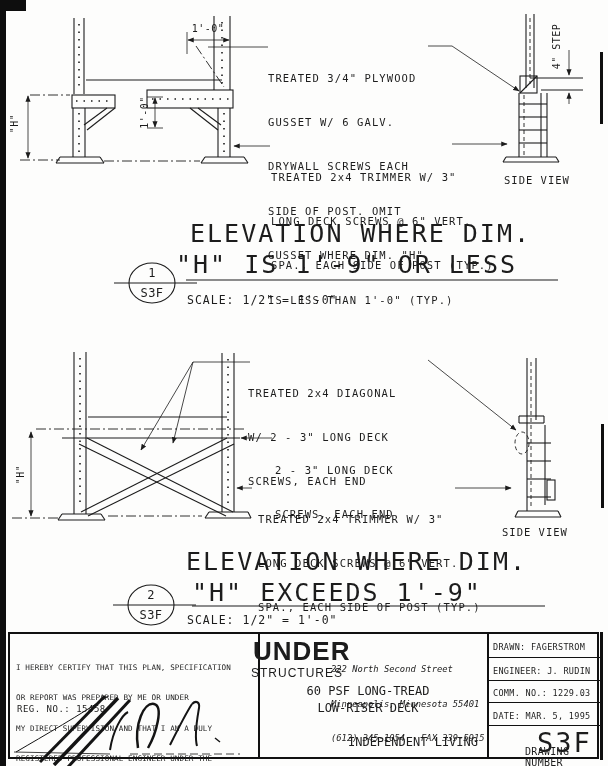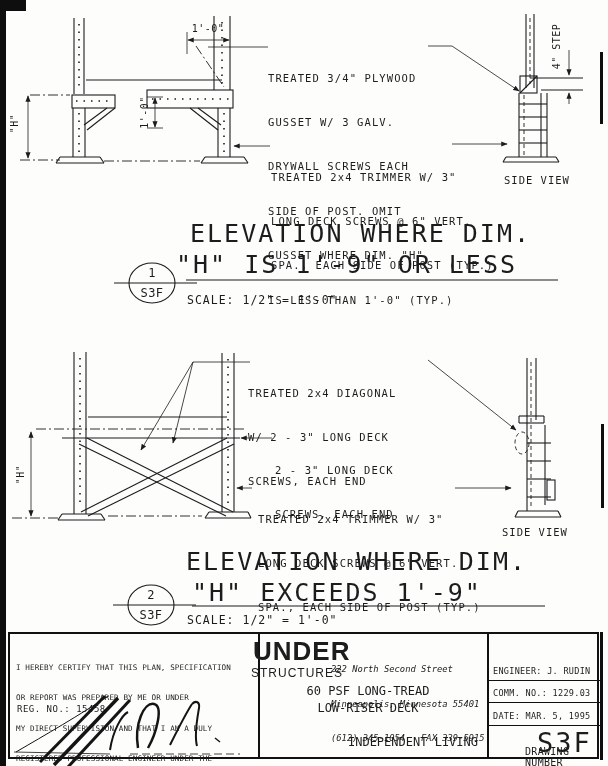--- a/index.html
+++ b/index.html
@@ -212,21 +212,21 @@
   </g>
 </svg>
 
 <div class="abs dim" style="left:186px;top:23px;width:44px;">1'-0"</div>
 <div class="abs dim rot" style="left:124px;top:107px;width:40px;">1'-0"</div>
 <div class="abs dim rot" style="left:-4px;top:118px;width:36px;">"H"</div>
 <div class="abs dim rot" style="left:528px;top:41px;width:56px;">4" STEP</div>
 
 <div class="abs note" style="left:268px;top:41px;">
   <div>TREATED 3/4" PLYWOOD</div>
-  <div>GUSSET W/ 3 GALV.</div>
+  <div>GUSSET W/ 6 GALV.</div>
   <div>DRYWALL SCREWS EACH</div>
   <div>SIDE OF POST. OMIT</div>
   <div>GUSSET WHERE DIM. "H"</div>
   <div>IS LESS THAN 1'-0" (TYP.)</div>
 </div>
 
 <div class="abs note" style="left:271px;top:140px;">
   <div>TREATED 2x4 TRIMMER W/ 3"</div>
   <div>LONG DECK SCREWS @ 6" VERT.</div>
   <div>SPA., EACH SIDE OF POST (TYP.)</div>
@@ -300,20 +300,23 @@
       <div>222 North Second Street</div>
       <div>Minneapolis, Minnesota 55401</div>
       <div>(612) 345-1054   FAX 339-5915</div>
     </div>
     <div class="abs proj" style="left:0;top:50px;">60 PSF LONG-TREAD</div>
     <div class="abs proj" style="left:0;top:67px;">LOW-RISER DECK</div>
     <div class="abs proj" style="left:0;top:101px;padding-left:45px;">INDEPENDENT LIVING</div>
   </div>
 
   <div class="tb-col tb-right">
+    <div class="tb-row" style="top:0;height:24px;">
+      <div class="tb-lbl">DRAWN: FAGERSTROM</div>
+    </div>
     <div class="tb-row" style="top:24px;height:23px;">
       <div class="tb-lbl">ENGINEER: J. RUDIN</div>
     </div>
     <div class="tb-row" style="top:47px;height:22px;">
       <div class="tb-lbl" style="padding-top:7px;">COMM. NO.: 1229.03</div>
     </div>
     <div class="tb-row" style="top:69px;height:23px;">
       <div class="tb-lbl">DATE: MAR. 5, 1995</div>
     </div>
     <div class="tb-row" style="top:92px;height:31px;border-bottom:none;">

